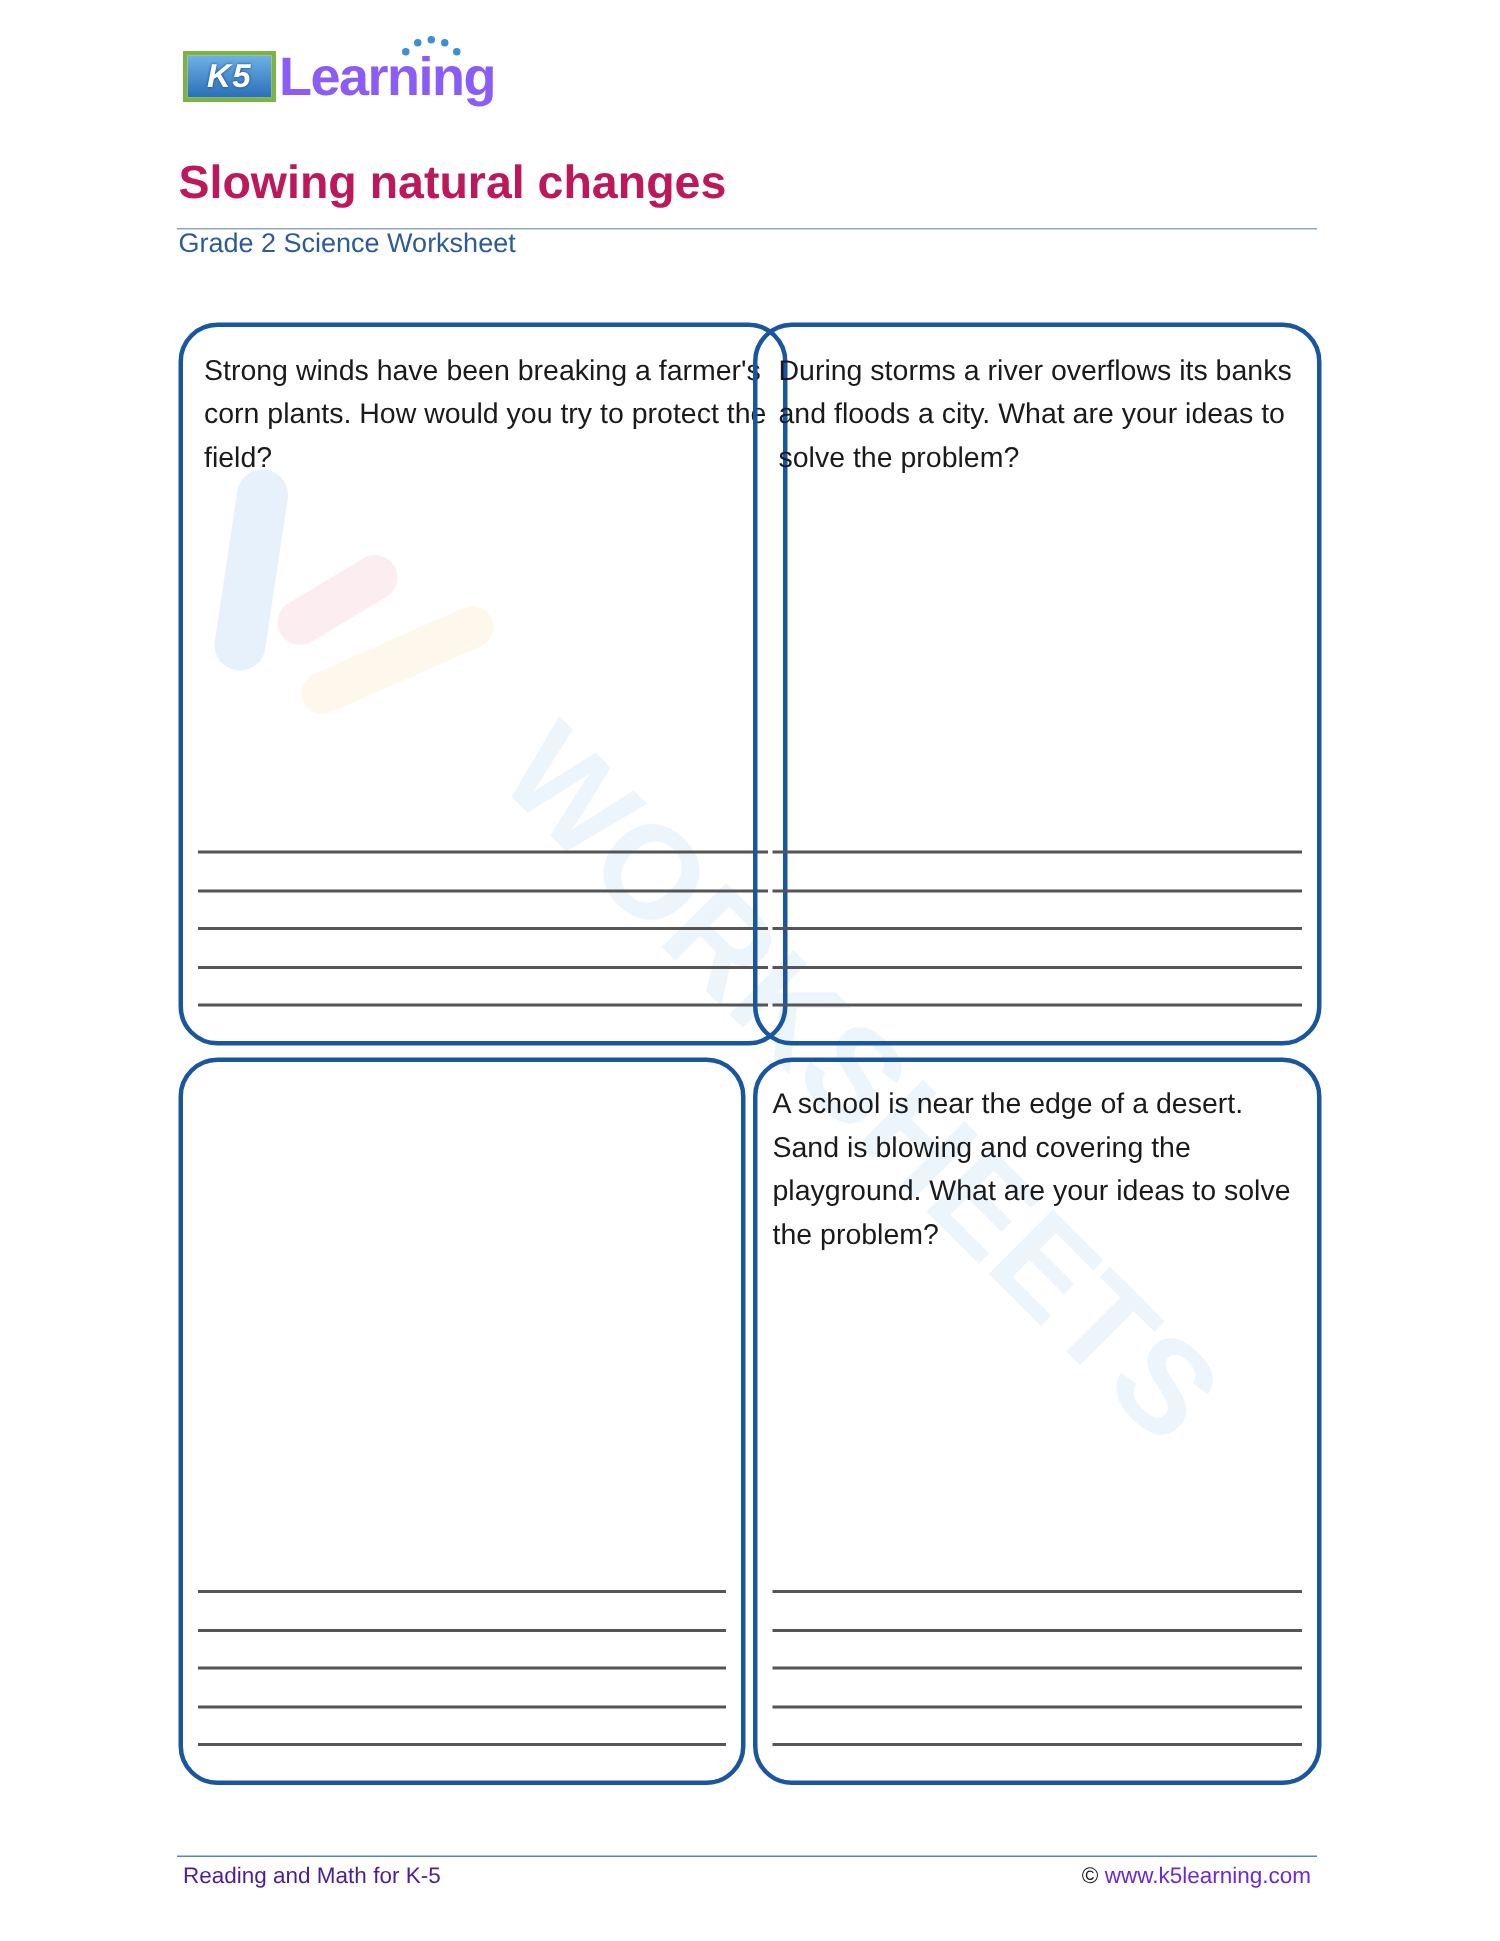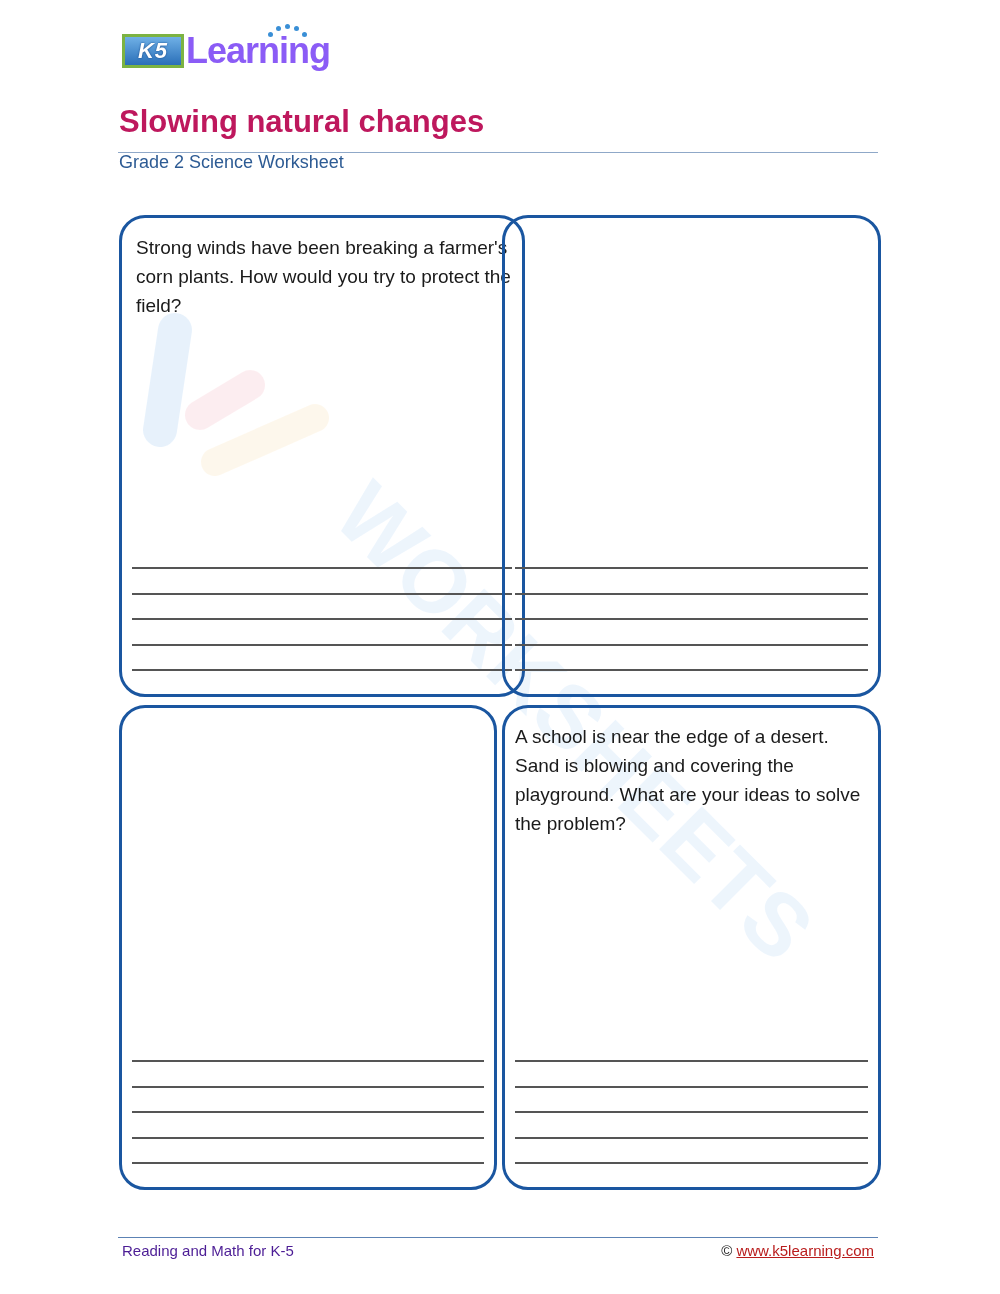--- a/index.html
+++ b/index.html
@@ -17,21 +17,21 @@
     .subtitle { position: absolute; left: 119px; top: 152px; font-size: 18px; color: #2d5b94; }
     .box { position: absolute; border: 3px solid #1a56a0; border-radius: 26px; box-sizing: border-box; background: transparent; }
     .box .prompt { position: absolute; left: 14px; right: 10px; top: 15px; font-size: 19px; line-height: 29px; color: #1a1a1a; }
     .box .lines { position: absolute; left: 10px; right: 10px; bottom: 23px; }
     .box .line { height: 2px; background: #555; margin-top: 23.5px; }
     .box .line:first-child { margin-top: 0; }
     .watermark { position: absolute; left: 0; top: 0; width: 1000px; height: 1294px; pointer-events: none; }
     .rule-bottom { position: absolute; left: 118px; top: 1237px; width: 760px; height: 1px; background: #5c82b4; }
     .footer-left { position: absolute; left: 122px; top: 1242px; font-size: 15px; color: #4c1d95; }
     .footer-right { position: absolute; right: 126px; top: 1242px; font-size: 15px; color: #1a1a1a; }
-    .footer-right a { color: #b91c1c; text-decoration: underline; }
+    .footer-right a { color: #6d28d9; }
   </style>
 </head>
 <body>
 
 <svg class="watermark" viewBox="0 0 1000 1294">
   <g opacity="0.18">
     <path d="M175 330 L160 430" stroke="#7fb8ee" stroke-width="34" stroke-linecap="round"></path>
     <path d="M200 415 L250 385" stroke="#f4a0b0" stroke-width="30" stroke-linecap="round"></path>
     <path d="M215 462 L315 418" stroke="#f9d79a" stroke-width="28" stroke-linecap="round"></path>
   </g>
@@ -59,20 +59,21 @@
   <div class="lines">
     <div class="line"></div>
     <div class="line"></div>
     <div class="line"></div>
     <div class="line"></div>
     <div class="line"></div>
   </div>
 </div>
 
 <div class="box" style="left:502px;top:215px;width:379px;height:482px;">
+  <div class="prompt">During storms a river overflows its banks and floods a city. What are your ideas to solve the problem?</div>
   <div class="lines">
     <div class="line"></div>
     <div class="line"></div>
     <div class="line"></div>
     <div class="line"></div>
     <div class="line"></div>
   </div>
 </div>
 
 <div class="box" style="left:119px;top:705px;width:378px;height:485px;">

